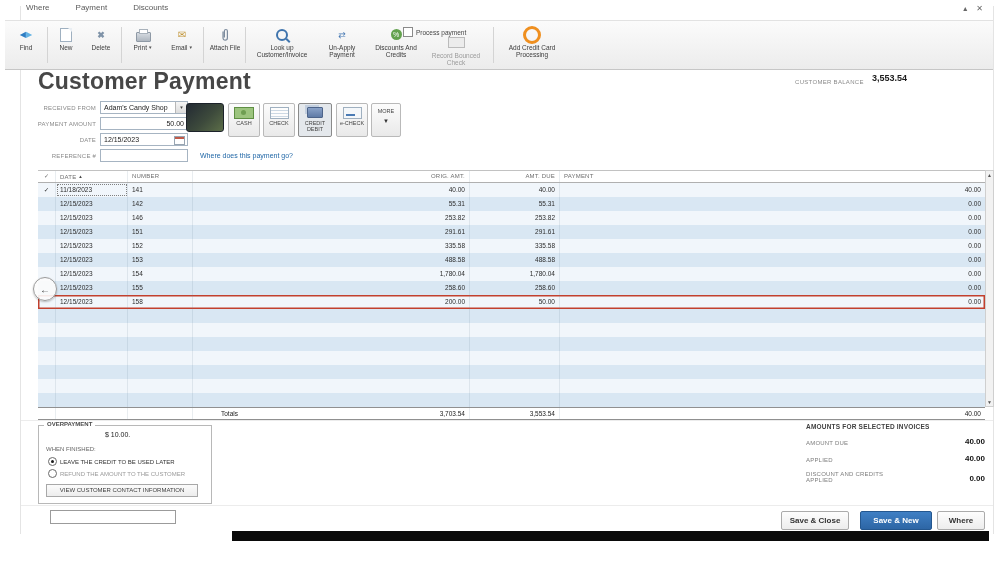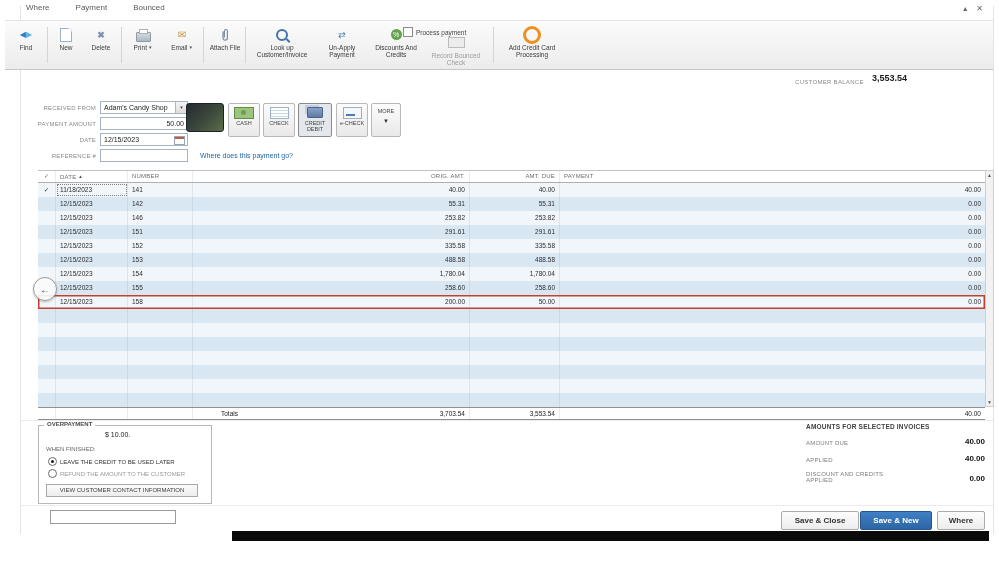--- a/index.html
+++ b/index.html
@@ -134,21 +134,21 @@
 </head>
 <body>
 
 <div class="screen">
   <div class="win-left"></div>
   <div class="win-right"></div>
 
   <div class="tabs">
     <span>Where</span>
     <span>Payment</span>
-    <span>Bounced</span>
+    <span>Discounts</span>
   </div>
   <div class="win-controls">
     <span>▴</span>
     <span>✕</span>
   </div>
 
   <div class="toolbar">
     <div class="tb-btn" style="left:4px;width:34px;">
       <div class="ic">
           <span class="arrowL">◀</span>
@@ -222,20 +222,21 @@
     </div>
     <div class="sep" style="left:488px;"></div>
     <div class="tb-btn" style="left:494px;width:66px;">
       <div class="ic">
           <span class="icon-ring"></span>
         </div>
       <div class="lbl">Add Credit Card Processing</div>
     </div>
   </div>
 
+  <div class="page-title">Customer Payment</div>
   <div class="balance-label">CUSTOMER BALANCE</div>
   <div class="balance-value">3,553.54</div>
 
   <div class="flabel" style="top:105px;">RECEIVED FROM</div>
   <div class="ffield" style="top:101px;">
     <span>Adam's Candy Shop</span>
     <span class="dd">▼</span>
   </div>
   <div class="flabel" style="top:121px;">PAYMENT AMOUNT</div>
   <div class="ffield" style="top:117px;text-align:right;">50.00</div>
@@ -459,18 +460,18 @@
   <div class="amt-lbl" style="top:440px;">AMOUNT DUE</div>
   <div class="amt-val" style="top:437px;">40.00</div>
   <div class="amt-lbl" style="top:457px;">APPLIED</div>
   <div class="amt-val" style="top:454px;">40.00</div>
   <div class="amt-lbl" style="top:471px;width:85px;">DISCOUNT AND CREDITS APPLIED</div>
   <div class="amt-val" style="top:474px;">0.00</div>
 
   <div class="footer-divider"></div>
   <div class="memo-clip"><span>MEMO</span></div>
   <div class="memo-input"></div>
-  <div class="btn gray" style="left:781px;width:78px;">Save &amp; Close</div>
+  <div class="btn gray" style="left:781px;width:68px;">Save &amp; Close</div>
   <div class="btn blue" style="left:860px;width:72px;">Save &amp; New</div>
   <div class="btn gray" style="left:937px;width:48px;">Where</div>
 
   <div class="taskbar"></div>
 </div>
 
 </body></html>

